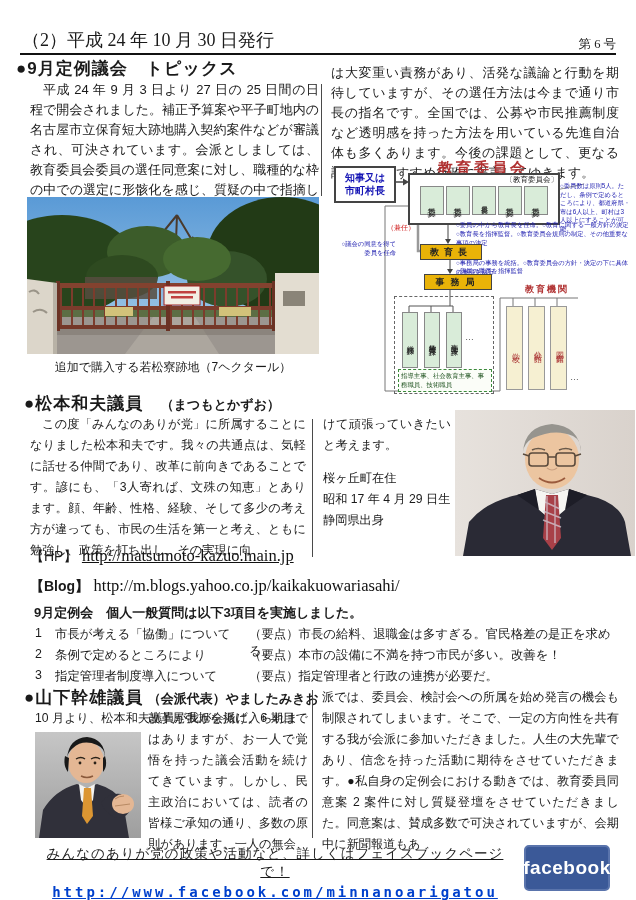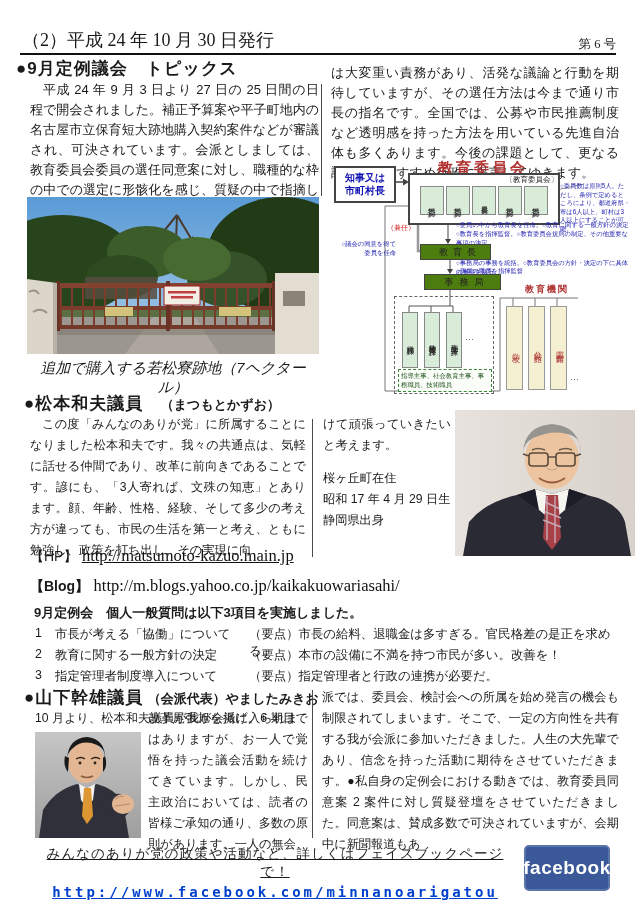--- a/index.html
+++ b/index.html
@@ -6,42 +6,42 @@
   .page{position:relative;width:636px;height:900px;background:#ffffff;margin:0 auto;
         font-family:"Liberation Sans",sans-serif;color:#1a1a1a;overflow:hidden;}
   .abs{position:absolute;}
   .serif{font-family:"Liberation Serif",serif;}
   .jtext{text-align:justify;}
   .sec-title{font-size:17px;font-weight:bold;letter-spacing:1px;}
   .sub-title{font-size:13px;font-weight:bold;}
   .body13{font-size:13px;line-height:20px;}
   .body12{font-size:12.2px;line-height:21px;}
   .vline{position:absolute;width:1px;background:#4a4a4a;}
-  .caption{font-size:15px;text-align:center;font-style:italic;}
+  .caption{font-size:12px;text-align:center;}
   .url{font-size:16.5px;color:#111;text-decoration:none;}
   .url.u{text-decoration:underline;}
   .qrow{position:absolute;display:flex;font-size:12.4px;}
   .qno{width:20px;flex:none;}
   .qtopic{width:194px;flex:none;}
   .qpoint{flex:1;}
   
   .diagram{position:absolute;font-family:"Liberation Sans",sans-serif;}
   .gov{border:2px solid #444;background:#fff;color:#1515b5;font-weight:bold;font-size:10px;
        line-height:1.25;text-align:center;white-space:pre-line;display:flex;align-items:center;justify-content:center;}
   .dtitle{color:#b03030;font-weight:bold;font-size:15px;letter-spacing:3px;text-align:center;}
   .outerbox{border:2px solid #444;background:#fff;}
   .dsub{font-size:7.5px;text-align:right;line-height:10px;}
   .memrow{display:flex;justify-content:center;gap:2px;margin-top:1px;}
   .mem{width:22px;height:27px;background:#d9ecd9;border:1px solid #888;
        writing-mode:vertical-rl;text-orientation:upright;font-size:8.5px;line-height:22px;
        display:flex;align-items:center;justify-content:center;color:#222;}
   .note{position:absolute;color:#2020b0;font-size:6.3px;line-height:1.35;}
   .kenin{position:absolute;color:#d02020;font-size:7px;}
-  .gbox{position:absolute;background:#4d7c0f;border:1.5px solid #444;color:#222;font-weight:normal;
-        font-size:9px;letter-spacing:5px;display:flex;align-items:center;justify-content:center;padding-left:9px;}
+  .gbox{position:absolute;background:#eab308;border:1.5px solid #444;color:#222;font-weight:bold;
+        font-size:9px;letter-spacing:5px;display:flex;align-items:center;justify-content:center;}
   .deptbox{position:absolute;width:14px;background:#d9ecd9;border:1px solid #888;
         writing-mode:vertical-rl;text-orientation:upright;font-size:7.5px;letter-spacing:1px;
         display:flex;align-items:center;justify-content:center;color:#222;}
   .kikanbox{position:absolute;width:15px;background:#f6f0d2;border:1px solid #999;
         writing-mode:vertical-rl;text-orientation:upright;font-size:8px;letter-spacing:2px;
         display:flex;align-items:center;justify-content:center;color:#a33;}
   .dash-outer{position:absolute;border:1px dashed #666;}
   .staffbox{position:absolute;border:1px dashed #3a8a3a;color:#225522;font-size:6.4px;line-height:1.45;
         padding:1px 2px;background:#fbfdf8;}
   .kikantitle{position:absolute;color:#b03030;font-weight:bold;font-size:9px;letter-spacing:2px;text-align:center;}
@@ -223,21 +223,21 @@
 
   <div class="abs" style="left:34px;top:604px;font-size:13px;font-weight:bold;">9月定例会　個人一般質問は以下3項目を実施しました。</div>
 
   <div class="qrow" style="left:35px;top:626px;width:585px;">
     <span class="qno">1</span>
     <span class="qtopic">市長が考える「協働」について</span>
     <span class="qpoint">（要点）市長の給料、退職金は多すぎる。官民格差の是正を求める。</span>
   </div>
   <div class="qrow" style="left:35px;top:647px;width:585px;">
     <span class="qno">2</span>
-    <span class="qtopic">教育に関する一般方針の決定</span>
+    <span class="qtopic">条例で定めるところにより</span>
     <span class="qpoint">（要点）本市の設備に不満を持つ市民が多い。改善を！</span>
   </div>
   <div class="qrow" style="left:35px;top:668px;width:585px;">
     <span class="qno">3</span>
     <span class="qtopic">指定管理者制度導入について</span>
     <span class="qpoint">（要点）指定管理者と行政の連携が必要だ。</span>
   </div>
 
   <div class="abs" style="left:24px;top:686px;">
     <span class="sec-title">●山下幹雄議員</span>

